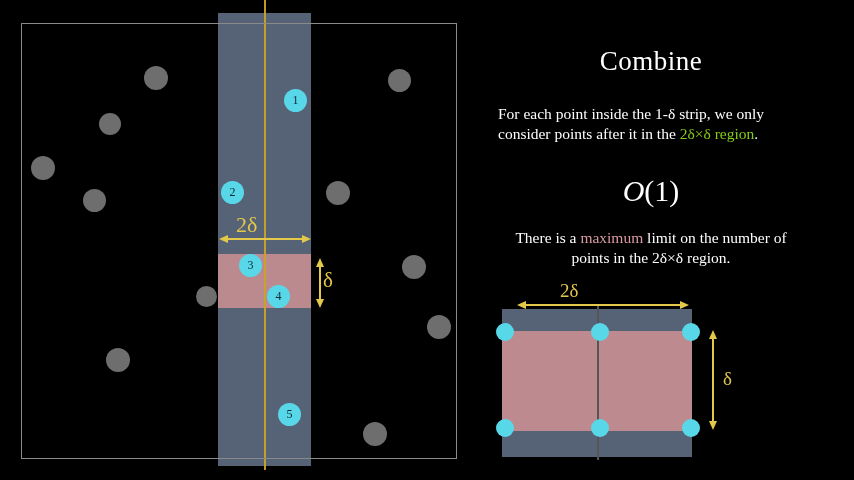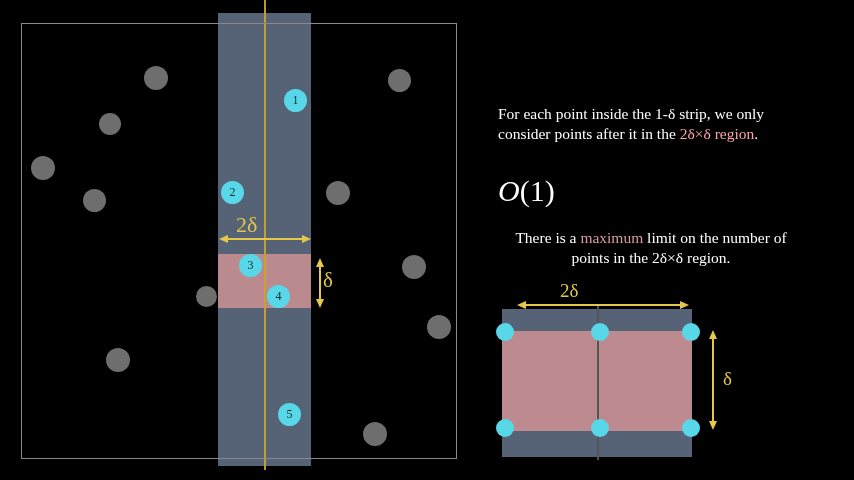--- a/index.html
+++ b/index.html
@@ -103,25 +103,26 @@
     letter-spacing: 0.5px;
   }
   .para1 {
     position: absolute;
     left: 498px; top: 104px;
     width: 306px;
     font-size: 15.5px;
     line-height: 20px;
     text-align: left;
   }
-  .para1 .accent-pink { color: #fca5a5; }
+  .para1 .accent-pink { color: #84cc16; }
   .bigO {
     position: absolute;
     left: 498px; top: 174px;
     width: 306px;
+    text-align: center;
     font-size: 30px;
     font-style: italic;
   }
   .bigO .o-italic { font-style: italic; }
   .bigO .o-paren { font-style: normal; }
   .para2 {
     position: absolute;
     left: 498px; top: 228px;
     width: 306px;
     font-size: 15.5px;
@@ -217,20 +218,21 @@
     <polygon points="0,6 9,2 9,10" fill="#e3c84a"></polygon>
     <polygon points="92,6 83,2 83,10" fill="#e3c84a"></polygon>
   </svg>
 
   <svg class="arrow-v-left" viewBox="0 0 14 50">
     <line x1="7" y1="5" x2="7" y2="45" stroke="#e3c84a" stroke-width="2"></line>
     <polygon points="7,0 3,9 11,9" fill="#e3c84a"></polygon>
     <polygon points="7,50 3,41 11,41" fill="#e3c84a"></polygon>
   </svg>
 
+  <div class="title">Combine</div>
 
   <div class="para1">
     <span>For each point inside the 1-δ strip, we only consider points after it in the </span><span class="accent-pink">2δ×δ region</span><span>.</span>
   </div>
 
   <div class="bigO">
     <span class="o-italic">O</span><span class="o-paren">(1)</span>
   </div>
 
   <div class="para2">

